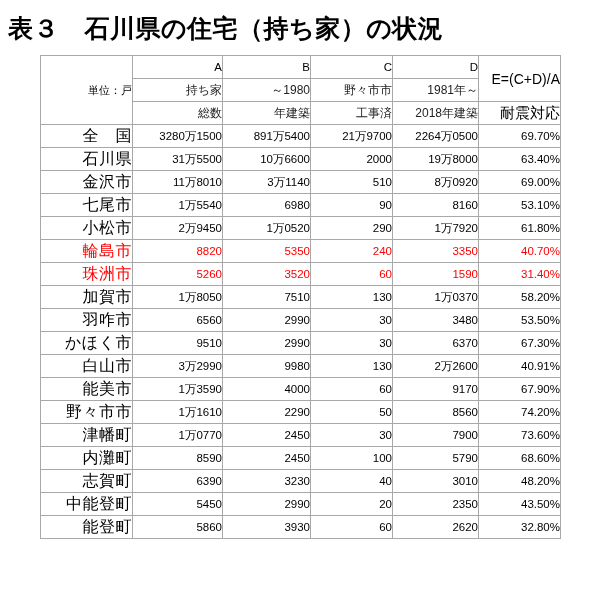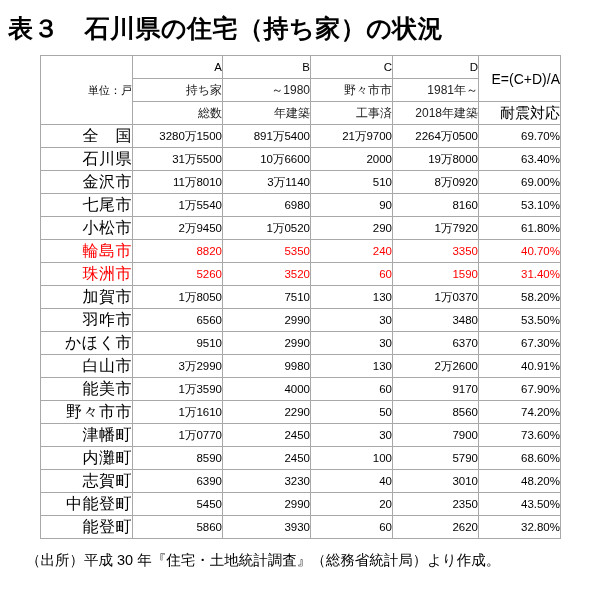--- a/index.html
+++ b/index.html
@@ -286,15 +286,14 @@
             <td class="num">5860</td>
             <td class="num">3930</td>
             <td class="num colC">60</td>
             <td class="num colD">2620</td>
             <td class="num">32.80%</td>
           </tr>
         </tbody>
     </table>
   </div>
 
-  <div class="note">（出所）平成 30 年『住宅・土地統計調査』（総務省統計局）より作成。</div>
 
 </div>
 
 </body></html>

